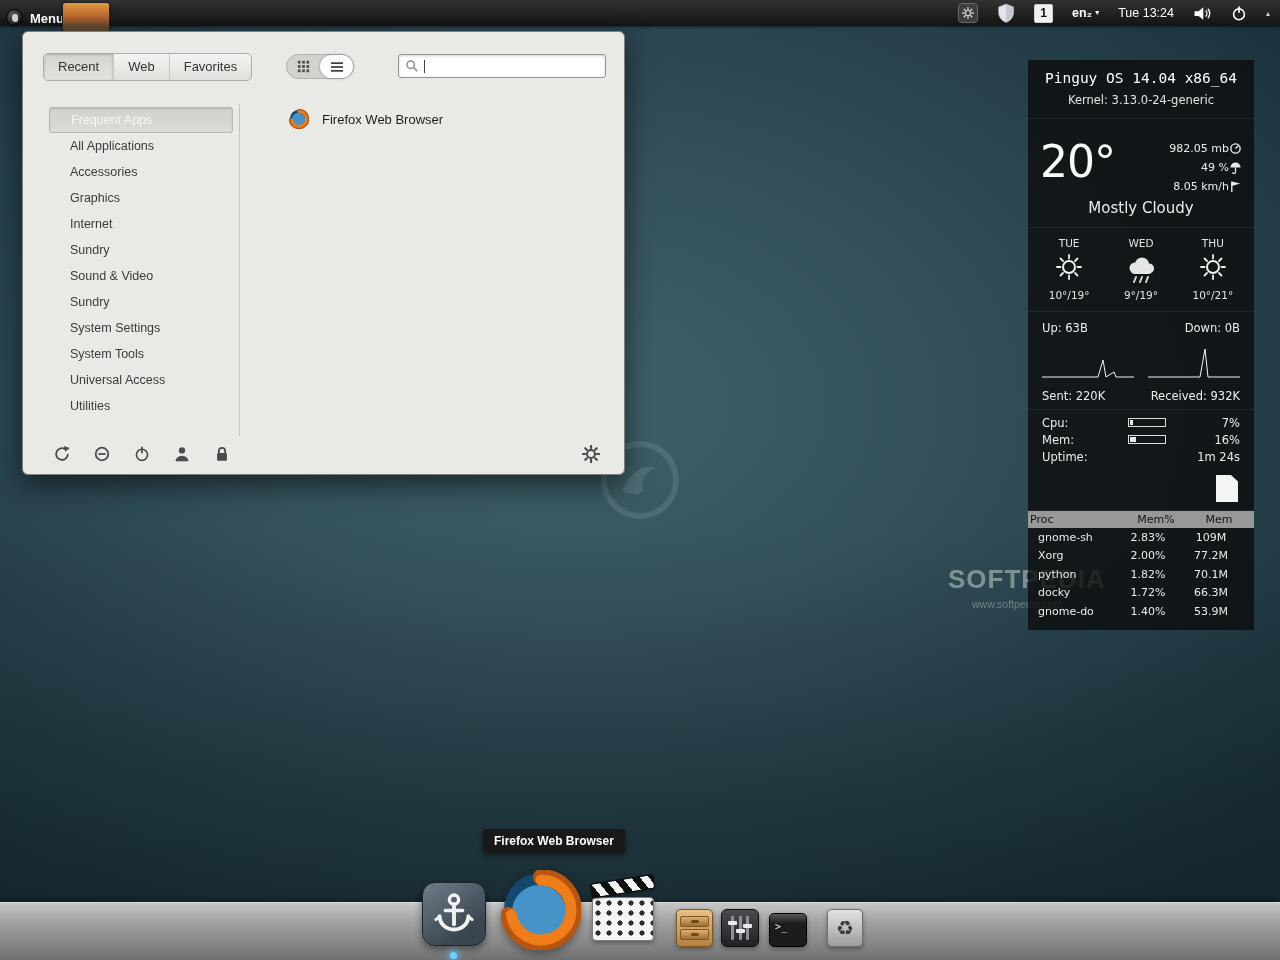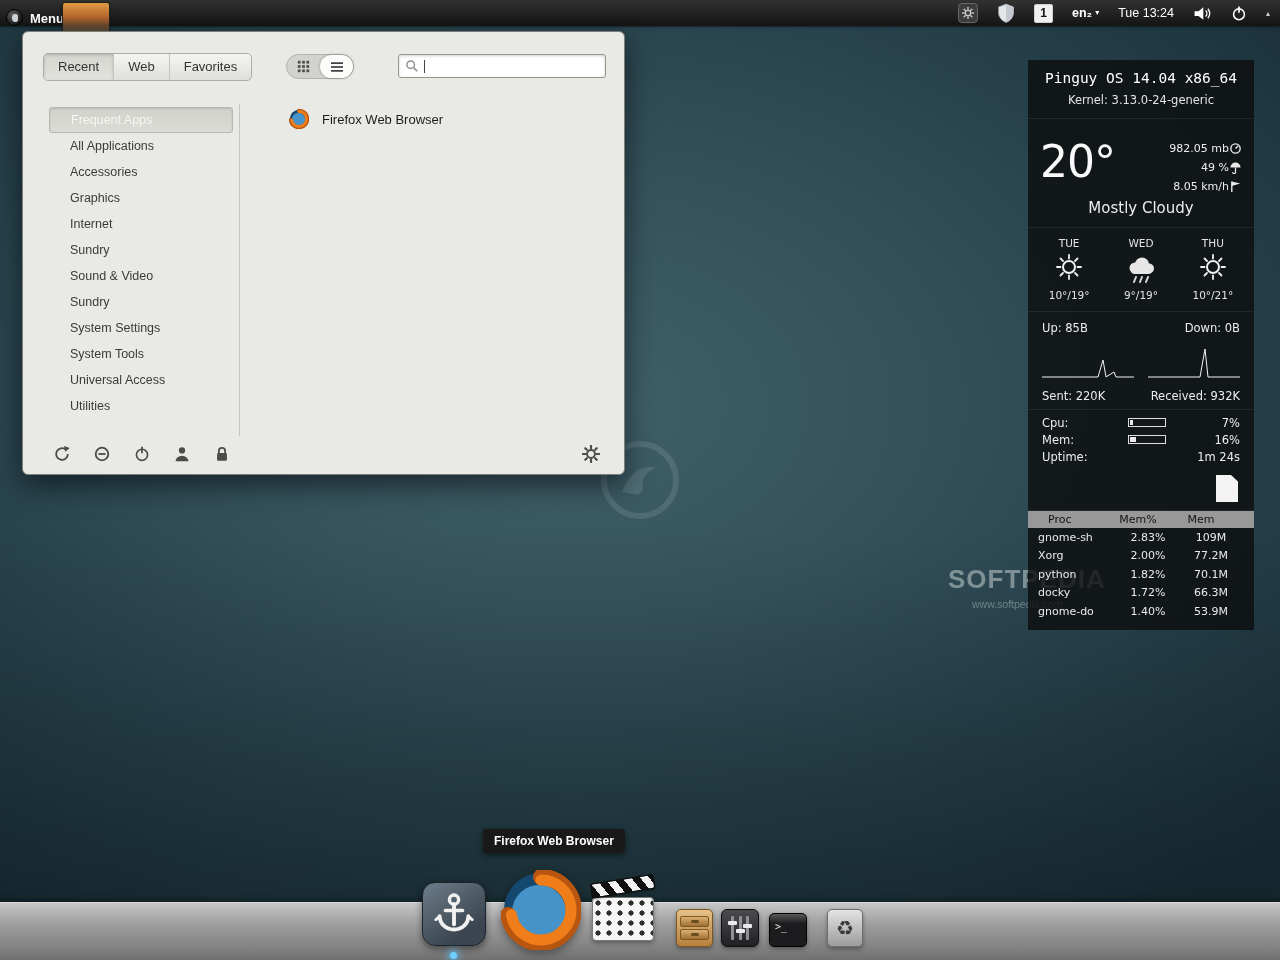--- a/index.html
+++ b/index.html
@@ -72,21 +72,21 @@
 .ck-graph{width:92px;height:38px}
 .ck-sys{padding:4px 14px 4px;border-top:1px solid rgba(255,255,255,.07)}
 .sys-row{display:grid;grid-template-columns:56px 1fr 44px;align-items:center;height:17px}
 .sys-bar{width:38px;height:9px;border:1px solid #dedede;justify-self:center;position:relative}
 .sys-fill{position:absolute;left:1px;top:1px;bottom:1px;background:#e9e9e9}
 .fill-cpu{width:3px}.fill-mem{width:6px}
 .sys-val{text-align:right}
 .ck-ficon{display:flex;justify-content:flex-end;padding:6px 16px 8px}
 .page-ico{width:22px;height:27px;background:#f4f4f4;clip-path:polygon(0 0,68% 0,100% 24%,100% 100%,0 100%);box-shadow:0 1px 2px rgba(0,0,0,.5)}
 .ck-table{padding:0 0 9px;border-top:1px solid rgba(255,255,255,.07)}
-.pt-head{display:grid;grid-template-columns:1fr 60px 66px;background:#989898;color:#141414;padding:2px 20px;font-size:11px}
+.pt-head{display:grid;grid-template-columns:1fr 60px 66px;background:#989898;color:#141414;padding:2px 2px;font-size:11px}
 .pt-row{display:grid;grid-template-columns:1fr 60px 66px;padding:1.5px 10px 1.5px;font-size:11px;color:#e9e9e9;line-height:15.5px}
 .pt-c2,.pt-c3{text-align:center}
 
 
 .dock{position:absolute;left:0;right:0;bottom:0;height:58px;z-index:20;border-top:1px solid #dadada;
 background:linear-gradient(#c7c7c7,#a0a0a0 35%,#828282 78%,#6f6f6f);box-shadow:0 -2px 5px rgba(0,0,0,.3)}
 .dock-item{position:absolute;z-index:22;cursor:default}
 .anchor-ico{left:422px;bottom:14px;width:64px;height:64px;background:linear-gradient(145deg,#6d7e8a 0%,#3a454f 75%);border-radius:13px;border:1px solid #1c242a;box-shadow:0 3px 7px rgba(0,0,0,.45);padding:8px}
 .ff-dock{left:501px;bottom:10px;width:80px;height:80px;filter:drop-shadow(0 3px 4px rgba(0,0,0,.4))}
 .clap-ico{left:592px;bottom:15px;width:66px;height:62px}
@@ -354,21 +354,21 @@
           <line x1="9.5" y1="22.5" x2="12" y2="20"></line>
             <line x1="24" y1="8" x2="26.5" y2="5.5"></line>
         </g>
       </svg>
       <span class="fc-temp">10°/21°</span>
     </div>
   </div>
 
   <div class="ck-net">
     <div class="ck-netrow">
-      <span>Up: 85B</span>
+      <span>Up: 63B</span>
       <span>Down: 0B</span>
     </div>
     <div class="ck-graphs">
       <svg class="ck-graph" viewBox="0 0 92 38">
         <polyline points="0,35 56,35 61,18 64,35 72,30 74,35 92,35" fill="none" stroke="#f3f3f3" stroke-width="1"></polyline>
       </svg>
       <svg class="ck-graph" viewBox="0 0 92 38">
         <polyline points="0,35 52,35 57,7 60,35 92,35" fill="none" stroke="#f3f3f3" stroke-width="1"></polyline>
       </svg>
     </div>

